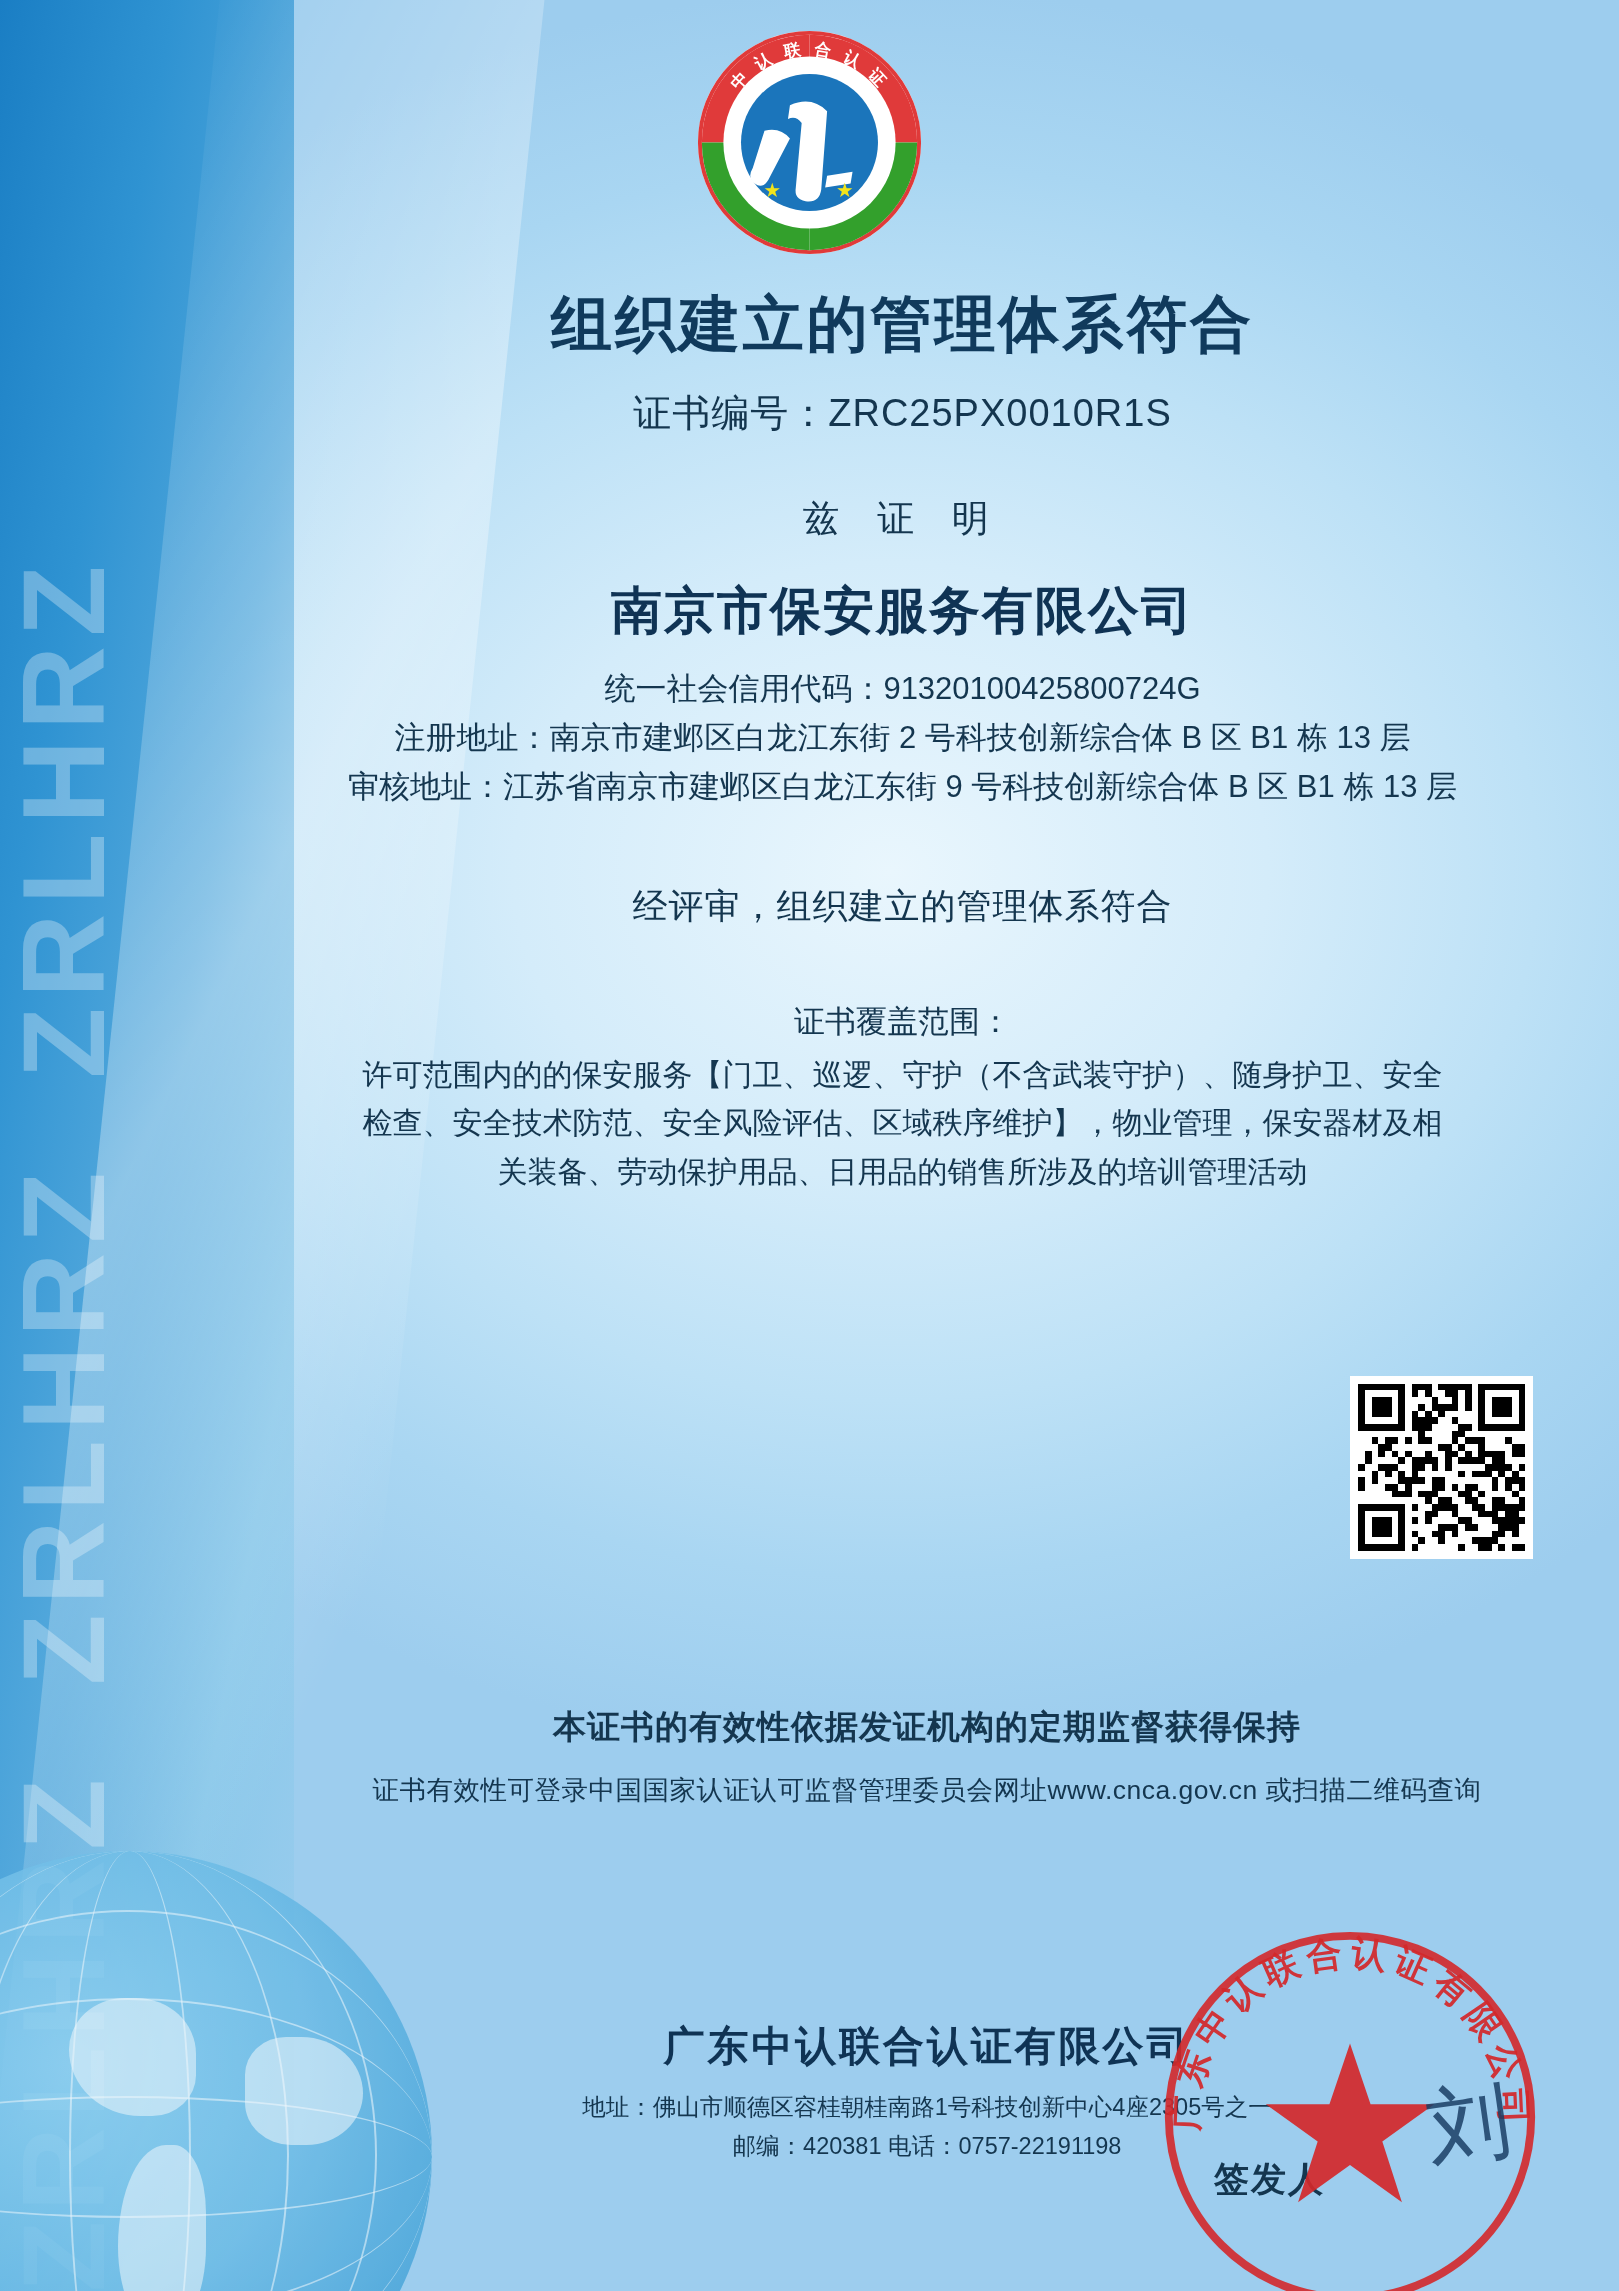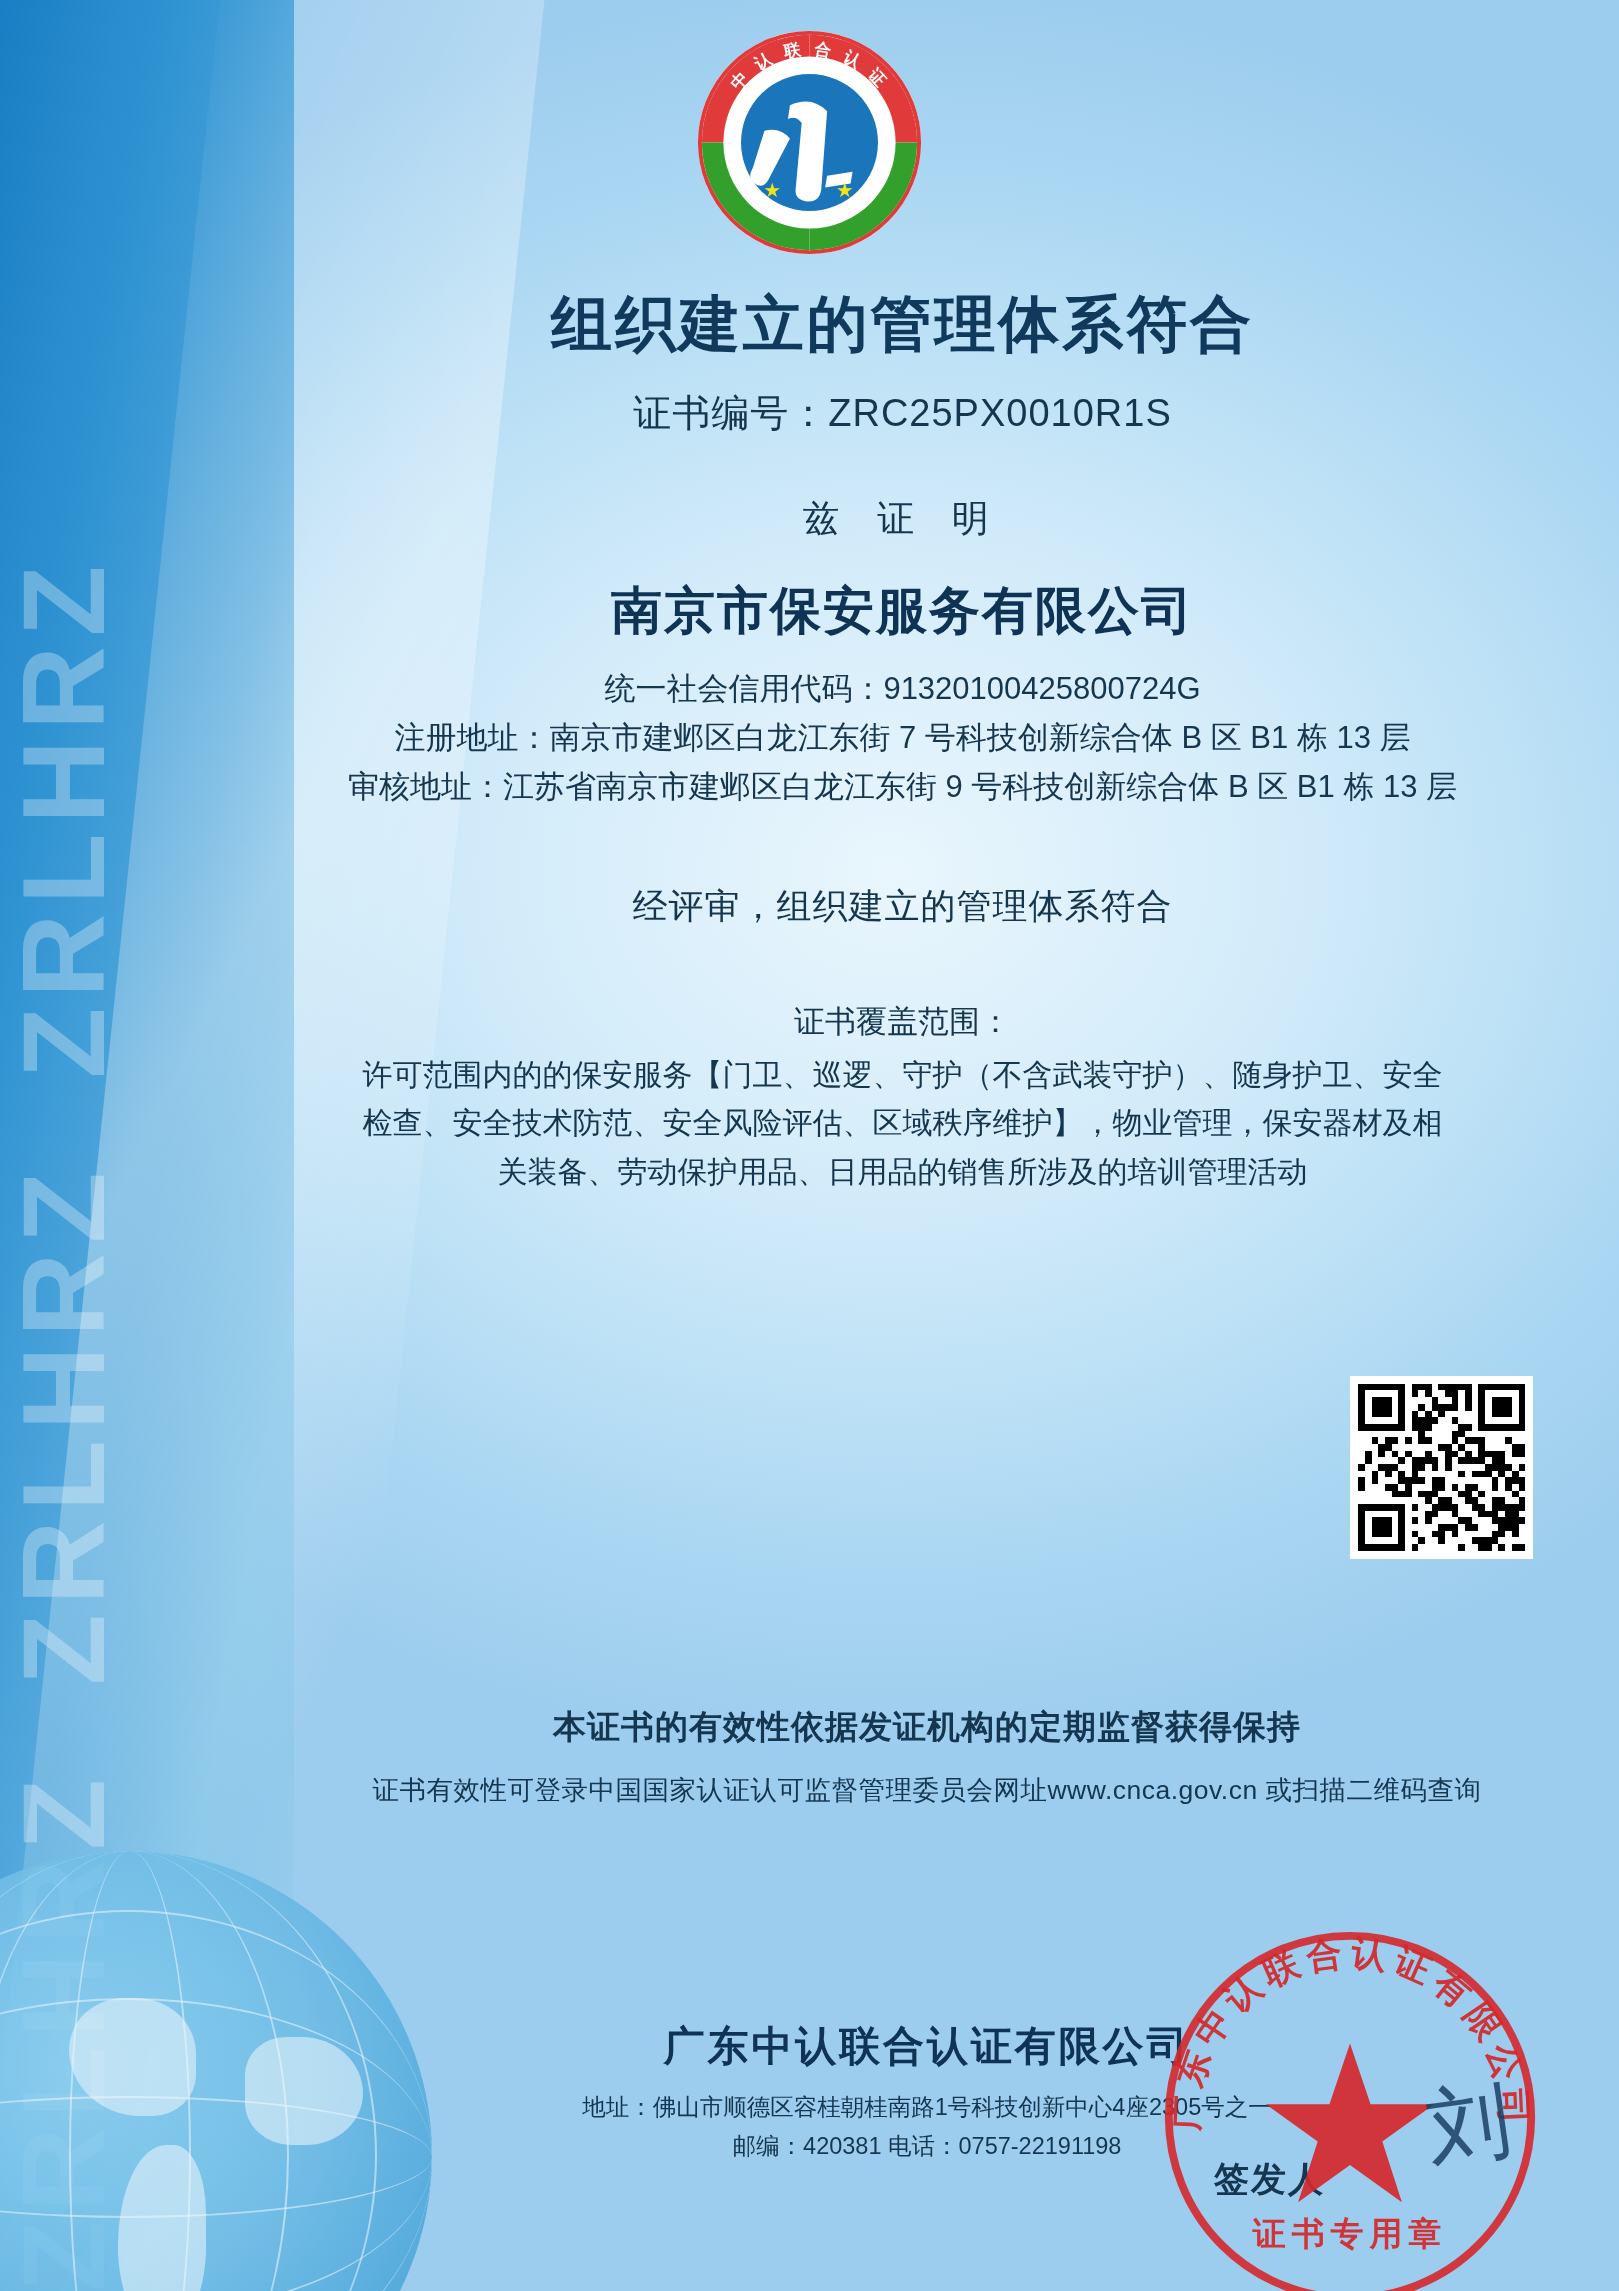--- a/index.html
+++ b/index.html
@@ -328,21 +328,21 @@
   </div>
 
   <div class="content">
     <div class="title">组织建立的管理体系符合</div>
     <div class="cert-no">
       <span>证书编号：</span><span>ZRC25PX0010R1S</span>
     </div>
     <div class="hereby">兹 证 明</div>
     <div class="company">南京市保安服务有限公司</div>
     <div class="info-line">统一社会信用代码：91320100425800724G</div>
-    <div class="info-line">注册地址：南京市建邺区白龙江东街 7 号科技创新综合体 B 区 B1 栋 13 层</div>
+    <div class="info-line">注册地址：南京市建邺区白龙江东街 2 号科技创新综合体 B 区 B1 栋 13 层</div>
     <div class="info-line">审核地址：江苏省南京市建邺区白龙江东街 9 号科技创新综合体 B 区 B1 栋 13 层</div>
 
     <div class="gap-lg"></div>
 
     <div class="conform">经评审，组织建立的管理体系符合</div>
 
     <div class="gap-lg"></div>
 
     <div class="scope-title">证书覆盖范围：</div>
     <div class="scope-body">许可范围内的的保安服务【门卫、巡逻、守护（不含武装守护）、随身护卫、安全检查、安全技术防范、安全风险评估、区域秩序维护】，物业管理，保安器材及相关装备、劳动保护用品、日用品的销售所涉及的培训管理活动</div>
@@ -996,19 +996,18 @@
     <svg class="seal-arc" viewBox="0 0 390 390" width="382" height="382" aria-hidden="true">
       <defs>
         <path id="sealArc" d="M 40 195 A 155 155 0 0 1 350 195"></path>
       </defs>
       <circle cx="195" cy="195" r="185" fill="none" stroke="#d4282a" stroke-width="8" opacity="0.9"></circle>
       <text fill="#d4282a" font-size="36" font-weight="bold" letter-spacing="7" opacity="0.92">
         <textPath href="#sealArc" startOffset="50%" text-anchor="middle">广东中认联合认证有限公司</textPath>
       </text>
       <polygon points="195,120 216,182 281,182 228,220 248,282 195,244 142,282 162,220 109,182 174,182" fill="#d4282a" opacity="0.92"></polygon>
     </svg>
-    <div class="seal-bottom">证书专用章</div>
   </div>
 
   <div class="handwriting">刘</div>
 
 </div>
 
 
 </body></html>

